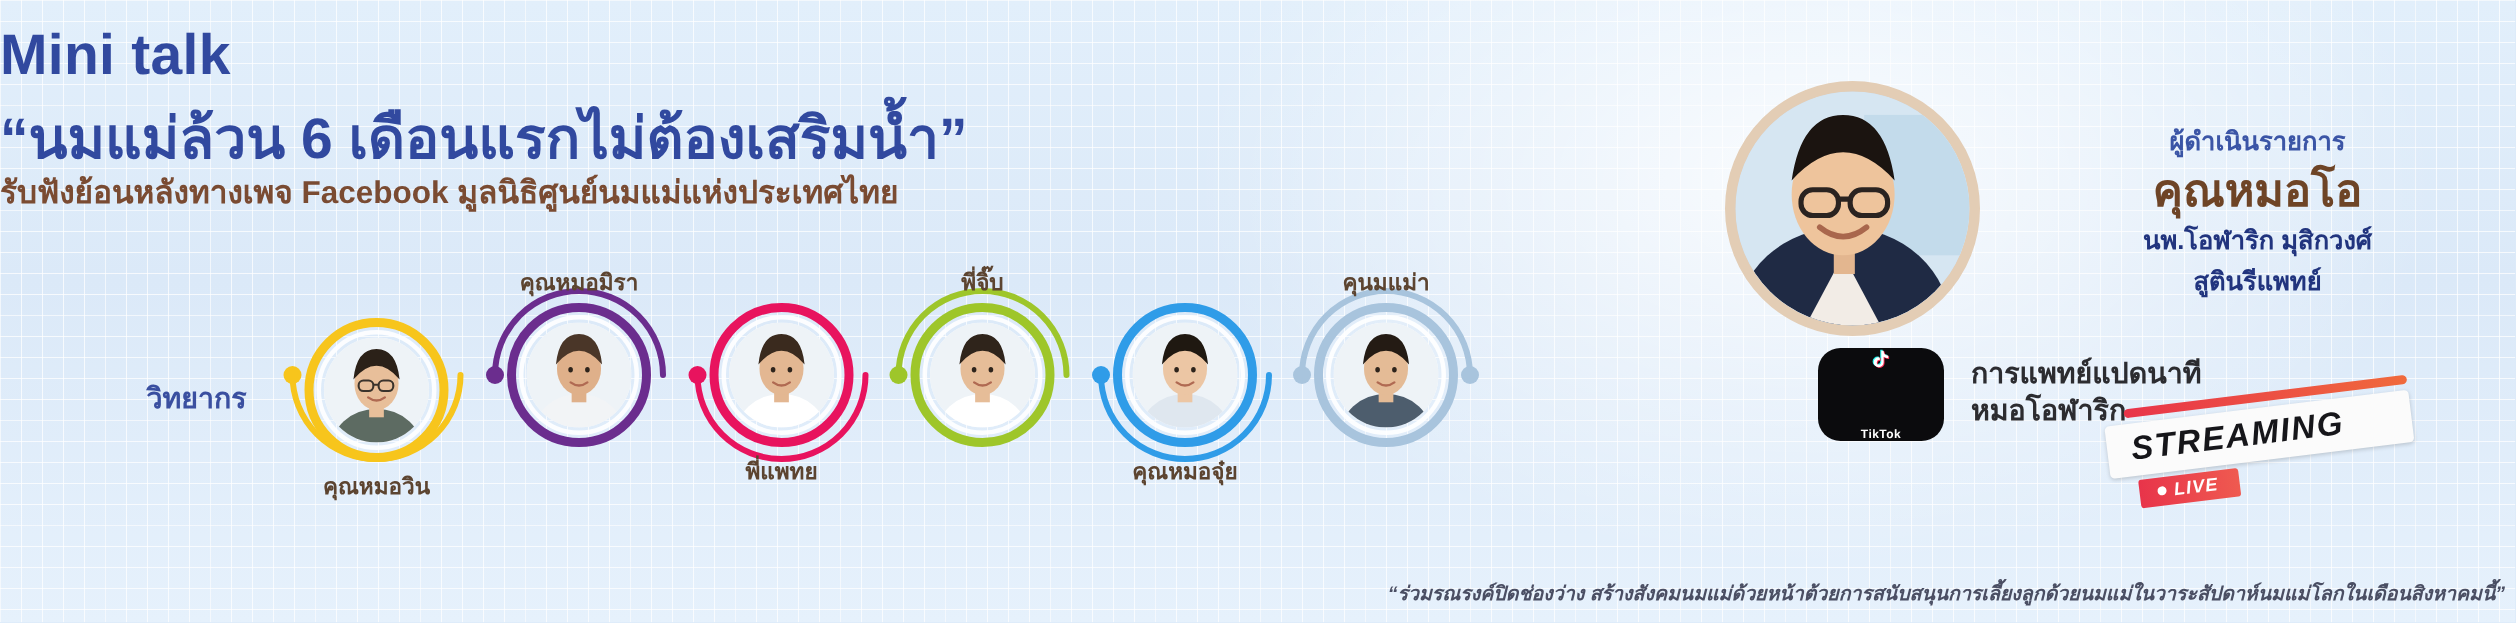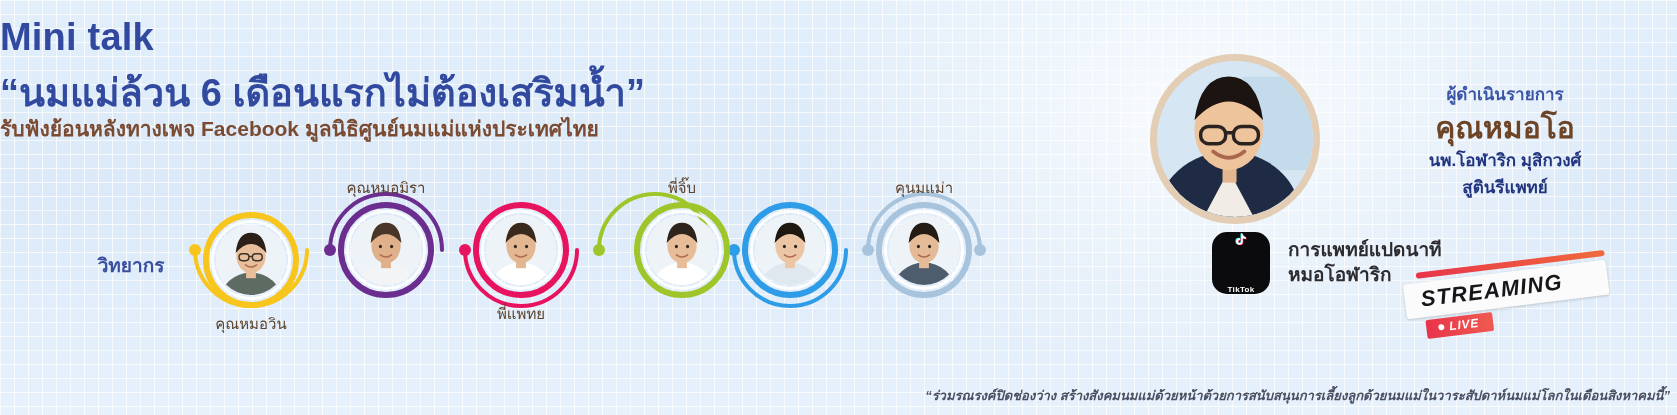--- a/index.html
+++ b/index.html
@@ -57,41 +57,41 @@
   .sp .ring2{
     position:absolute;inset:8px;border-radius:50%;
     border:3px solid rgba(255,255,255,.9);box-sizing:border-box;
   }
   .sp .photo{
     position:absolute;inset:13px;border-radius:50%;overflow:hidden;
     box-shadow:inset 0 0 0 2px rgba(255,255,255,.8);
   }
   .sp .name{
     position:absolute;left:-52px;width:200px;text-align:center;
-    font-size:15px;font-weight:normal;color:#5c4430;white-space:nowrap;
+    font-size:15px;font-weight:bold;color:#5c4430;white-space:nowrap;
   }
   .name.top{top:-26px;}
   .name.bot{top:100px;}
 
   
   #host{position:absolute;left:1140px;top:54px;width:540px;height:180px;}
   #host-photo{
     position:absolute;left:10px;top:0;width:170px;height:170px;border-radius:50%;
     border:7px solid #e3cdb5;box-sizing:border-box;overflow:hidden;
     background:#cfe0ef;
   }
   #host-text{position:absolute;left:190px;top:26px;width:350px;text-align:center;}
   .host-role{font-size:17px;font-weight:bold;color:#3b55a6;}
   .host-name{font-size:30px;font-weight:bold;color:#6e4426;margin-top:4px;line-height:1.1;}
   .host-real{font-size:17px;font-weight:bold;color:#21347e;margin-top:6px;line-height:1.25;}
 
   
   #tiktok-row{position:absolute;left:1212px;top:232px;display:flex;align-items:center;gap:18px;}
   #tt-icon{
-    position:relative;width:58px;height:62px;border-radius:15px;background:#0b0b0d;
+    position:relative;width:84px;height:62px;border-radius:15px;background:#0b0b0d;
     display:flex;flex-direction:column;align-items:center;justify-content:center;gap:37px;
   }
   #tt-note{position:relative;width:30px;height:30px;}
   #tt-label{font-size:8px;color:#fff;font-weight:bold;margin-top:2px;letter-spacing:.3px;}
   #tt-text{font-size:19px;font-weight:bold;color:#2c2c30;line-height:1.3;}
 
   
   #streaming{
     position:absolute;left:1405px;top:262px;transform:rotate(-7deg);
   }
@@ -186,21 +186,21 @@
               <rect x="43" y="58" width="14" height="18" fill="#e3b792"></rect>
               <ellipse cx="50" cy="44" rx="21" ry="25" fill="#e3b792"></ellipse>
               <path d="M28 40 q22 -26 44 0 q-3 -29 -22 -29 q-19 0 -22 29 Z" fill="#3a2a1e"></path>
               <ellipse cx="42" cy="45" rx="2.2" ry="2.6" fill="#2e241c"></ellipse>
               <ellipse cx="58" cy="45" rx="2.2" ry="2.6" fill="#2e241c"></ellipse>
               <path d="M42 57 q8 6 16 0" stroke="#b06a52" stroke-width="2.2" fill="none" stroke-linecap="round"></path>
             </svg></div>
           <div class="ring2"></div>
           <div class="name bot">พี่แพทย</div>
         </div>
-        <div class="sp" style="left: 634px; top: 24px;">
+        <div class="sp" style="left: 607px; top: 24px;">
           <div class="ring" style="border-color: rgb(158, 198, 42);"></div>
           <div class="photo"><svg viewBox="0 0 100 100" width="100%" height="100%">
               <rect width="100" height="100" fill="#eef3f7"></rect>
               <ellipse cx="50" cy="108" rx="44" ry="40" fill="#ffffff"></ellipse>
               <rect x="43" y="58" width="14" height="18" fill="#e6bd98"></rect>
               <ellipse cx="50" cy="44" rx="21" ry="25" fill="#e6bd98"></ellipse>
               <path d="M28 40 q22 -26 44 0 q-3 -29 -22 -29 q-19 0 -22 29 Z" fill="#2f241b"></path>
               <ellipse cx="42" cy="45" rx="2.2" ry="2.6" fill="#2e241c"></ellipse>
               <ellipse cx="58" cy="45" rx="2.2" ry="2.6" fill="#2e241c"></ellipse>
               <path d="M42 57 q8 6 16 0" stroke="#b06a52" stroke-width="2.2" fill="none" stroke-linecap="round"></path>
@@ -214,20 +214,21 @@
               <rect width="100" height="100" fill="#eef3f7"></rect>
               <ellipse cx="50" cy="108" rx="44" ry="40" fill="#dfe7ef"></ellipse>
               <rect x="43" y="58" width="14" height="18" fill="#ecc6a4"></rect>
               <ellipse cx="50" cy="44" rx="21" ry="25" fill="#ecc6a4"></ellipse>
               <path d="M28 40 q22 -26 44 0 q-3 -29 -22 -29 q-19 0 -22 29 Z" fill="#1f1811"></path>
               <ellipse cx="42" cy="45" rx="2.2" ry="2.6" fill="#2e241c"></ellipse>
               <ellipse cx="58" cy="45" rx="2.2" ry="2.6" fill="#2e241c"></ellipse>
               <path d="M42 57 q8 6 16 0" stroke="#b06a52" stroke-width="2.2" fill="none" stroke-linecap="round"></path>
             </svg></div>
           <div class="ring2"></div>
+          <div class="name bot">คุณหมอจุ๋ย</div>
         </div>
         <div class="sp" style="left: 876px; top: 24px;">
           <div class="ring" style="border-color: rgb(168, 196, 221);"></div>
           <div class="photo"><svg viewBox="0 0 100 100" width="100%" height="100%">
               <rect width="100" height="100" fill="#eef3f7"></rect>
               <ellipse cx="50" cy="108" rx="44" ry="40" fill="#4d5d6d"></ellipse>
               <rect x="43" y="58" width="14" height="18" fill="#e4bb96"></rect>
               <ellipse cx="50" cy="44" rx="21" ry="25" fill="#e4bb96"></ellipse>
               <path d="M28 40 q22 -26 44 0 q-3 -29 -22 -29 q-19 0 -22 29 Z" fill="#241b14"></path>
               <ellipse cx="42" cy="45" rx="2.2" ry="2.6" fill="#2e241c"></ellipse>

